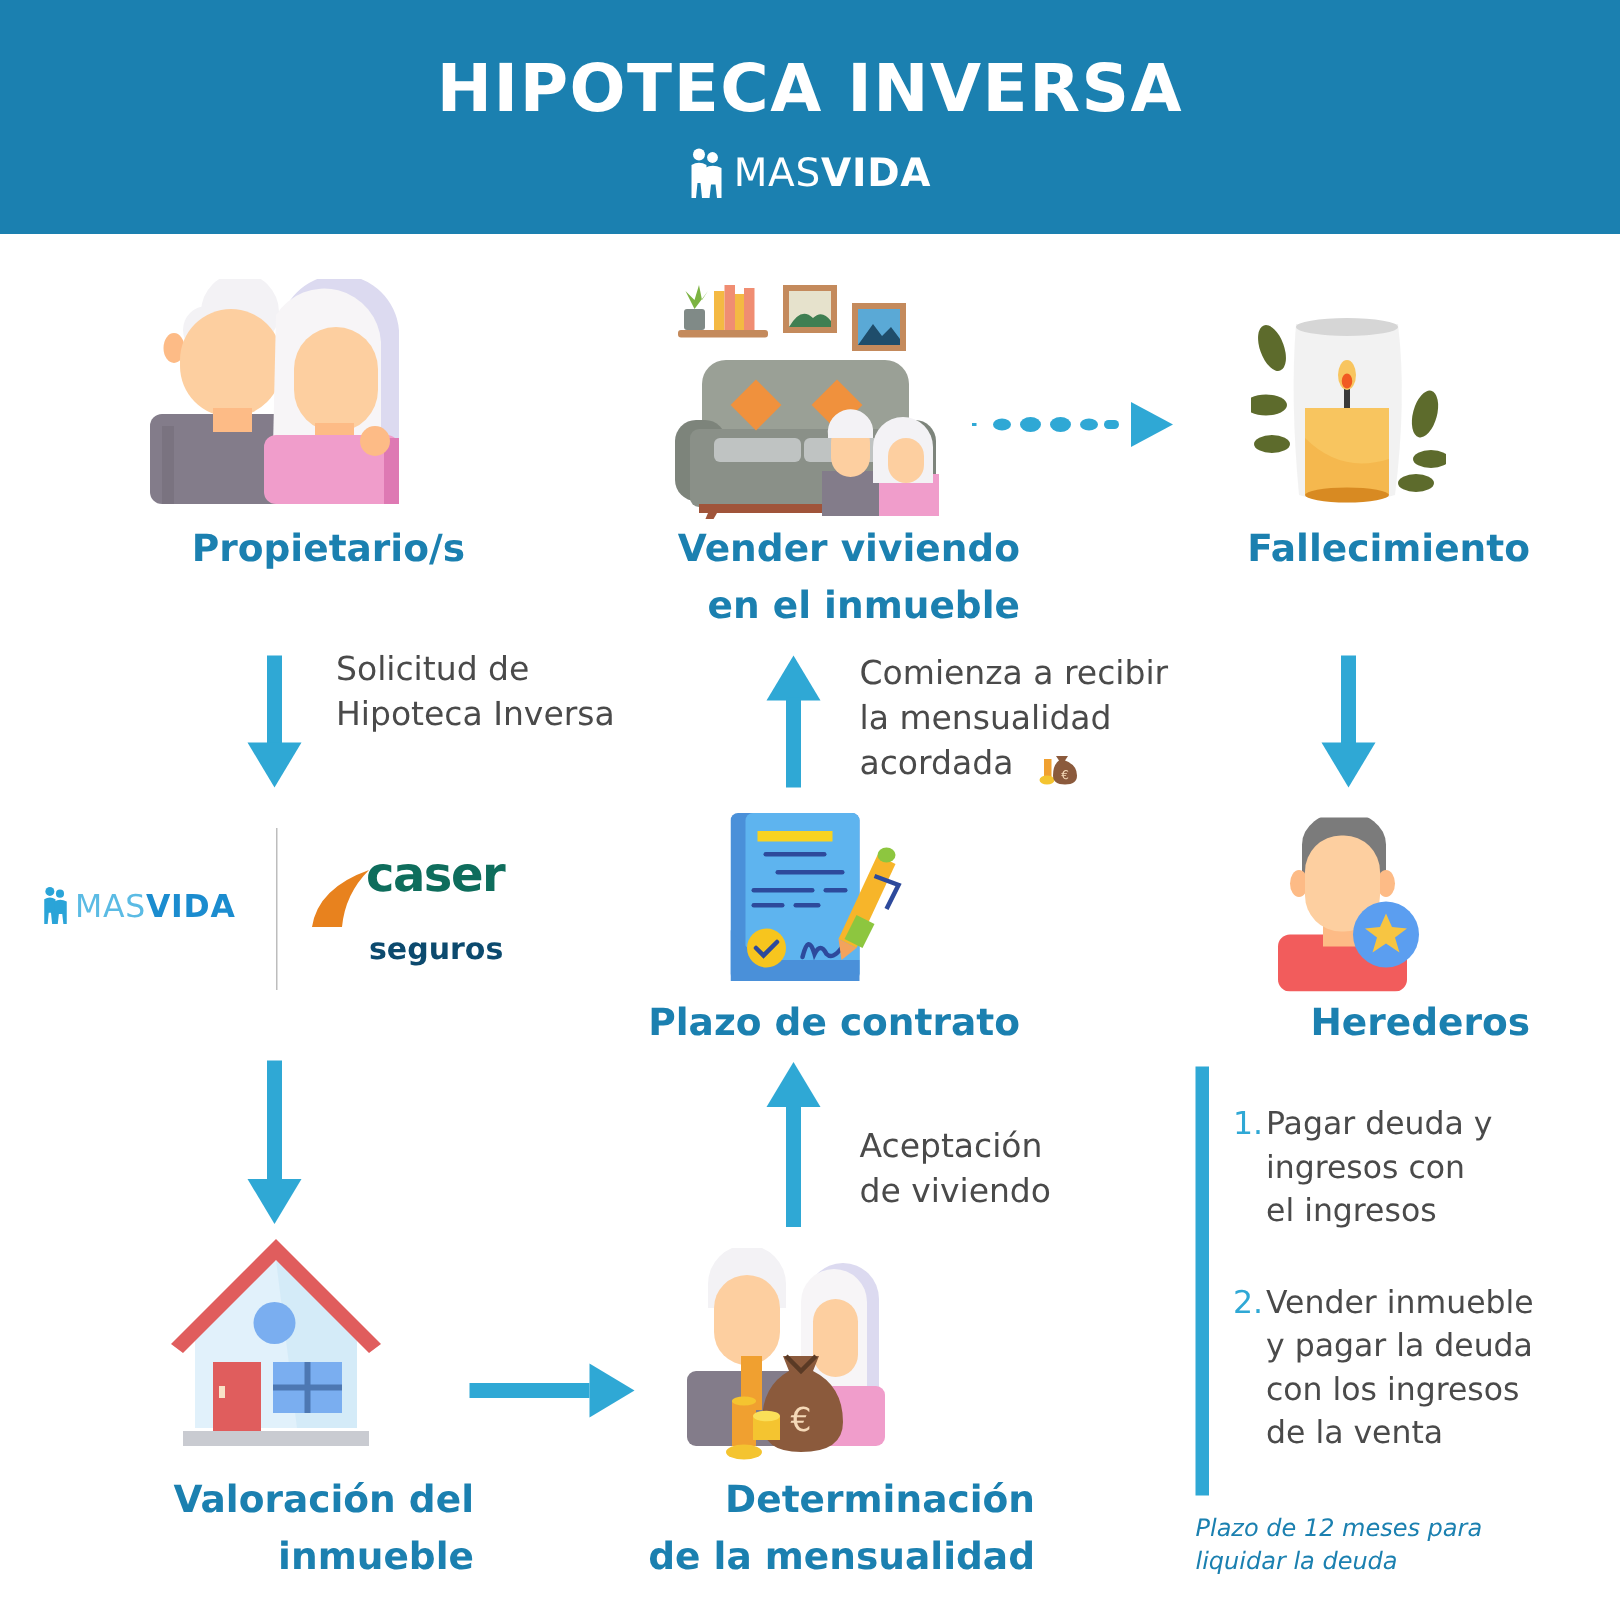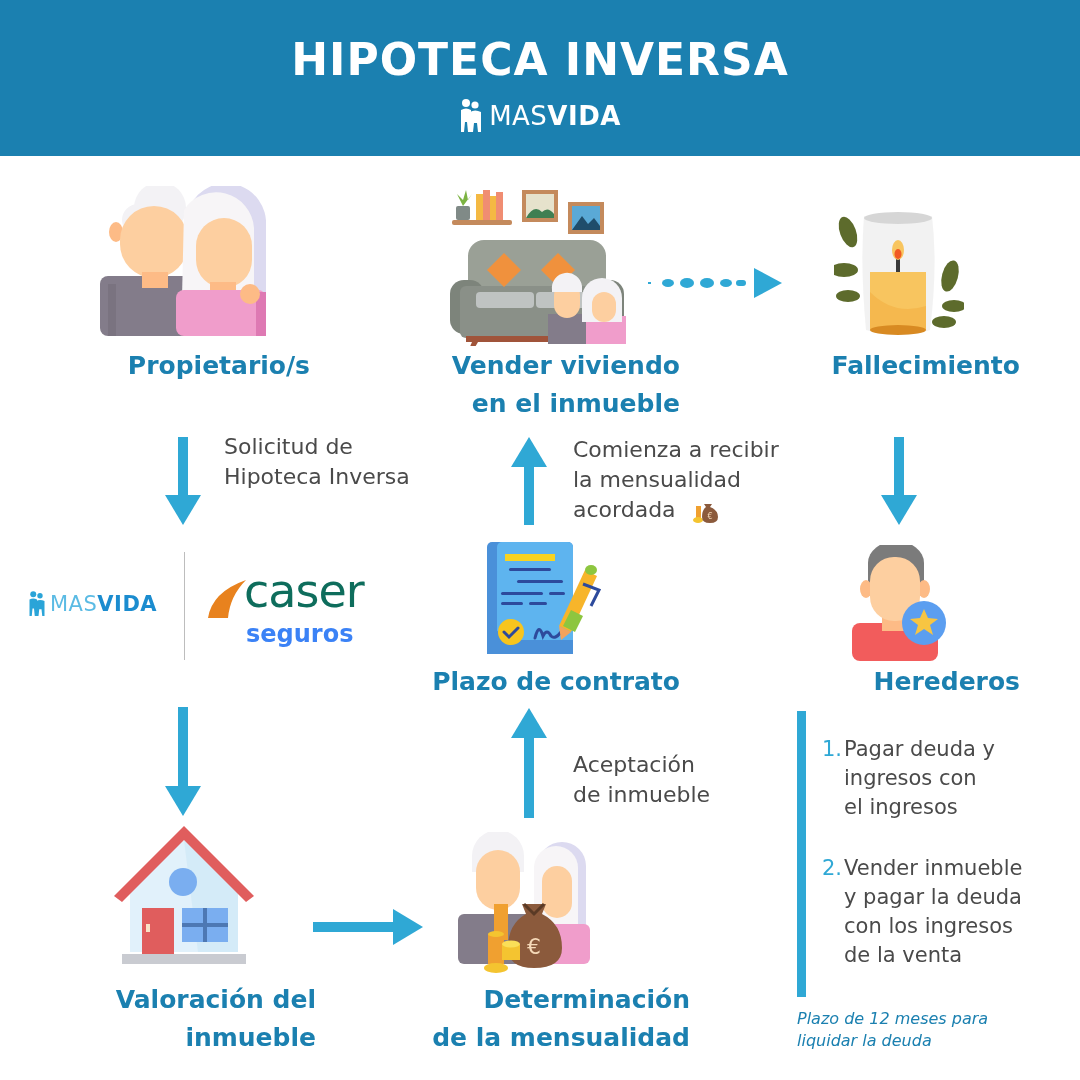--- a/index.html
+++ b/index.html
@@ -19,22 +19,22 @@
 
   .arrow-v { position: absolute; width: 10px; background: #2fa8d5; }
   .arrow-head-down { position: absolute; width: 0; height: 0; border-left: 18px solid transparent; border-right: 18px solid transparent; border-top: 30px solid #2fa8d5; }
   .arrow-head-up { position: absolute; width: 0; height: 0; border-left: 18px solid transparent; border-right: 18px solid transparent; border-bottom: 30px solid #2fa8d5; }
   .arrow-head-right { position: absolute; width: 0; height: 0; border-top: 18px solid transparent; border-bottom: 18px solid transparent; border-left: 30px solid #2fa8d5; }
 
   .logo-divider { position: absolute; left: 184px; top: 552px; width: 1px; height: 108px; background: #bdbdbd; }
   .masvida-logo { position: absolute; left: 28px; top: 590px; display: flex; align-items: center; gap: 4px; color: #2aa4d8; }
   .masvida-logo .brand-text { font-size: 21px; }
   .caser-logo { position: absolute; left: 206px; top: 570px; width: 160px; height: 80px; }
-  .caser-word { position: absolute; left: 38px; top: -6px; font-family: "DejaVu Sans", sans-serif; font-weight: 400; font-size: 46px; color: #0e6d5c; letter-spacing: -1px; }
-  .caser-sub { position: absolute; left: 40px; top: 50px; font-family: "DejaVu Sans", sans-serif; font-weight: 700; font-size: 24px; color: #3b82f6; }
+  .caser-word { position: absolute; left: 38px; top: -6px; font-family: "DejaVu Sans", sans-serif; font-weight: 700; font-size: 32px; color: #0e6d5c; letter-spacing: -1px; }
+  .caser-sub { position: absolute; left: 40px; top: 50px; font-family: "DejaVu Sans", sans-serif; font-weight: 700; font-size: 20px; color: #0c4a6e; }
 
   .heirs-bar { position: absolute; left: 797px; top: 711px; width: 9px; height: 286px; background: #2fa8d5; }
   .option { position: absolute; left: 822px; display: flex; font-family: "DejaVu Sans", sans-serif; font-size: 21px; line-height: 29px; color: #4a4a4a; }
   .option .num { color: #2fa8d5; width: 22px; flex-shrink: 0; }
   .deadline { position: absolute; left: 797px; top: 1008px; width: 260px; font-family: "DejaVu Sans", sans-serif; font-style: italic; color: #1b80b0; font-size: 16px; line-height: 22px; }
 </style>
 </head>
 <body>
 
 <div class="header">
@@ -211,21 +211,21 @@
 </svg>
 <div class="step-label" style="left:780px;top:663px;width:240px">Herederos</div>
 
 <div class="arrow-v" style="left:178px;top:707px;height:82px"></div>
 <div class="arrow-head-down" style="left:165px;top:786px"></div>
 
 <div class="arrow-head-up" style="left:511px;top:708px"></div>
 <div class="arrow-v" style="left:524px;top:736px;height:82px"></div>
 <div class="note" style="left:573px;top:750px;width:200px">
   <div>Aceptación</div>
-  <div>de inmueble</div>
+  <div>de viviendo</div>
 </div>
 
 <svg class="abs" style="left:114px;top:826px" width="140" height="140" viewBox="0 0 140 140">
   <path d="M16 62 L70 14 L124 62 L124 126 L16 126 Z" fill="#e1f1fb"></path>
   <path d="M70 14 L124 62 L124 126 L84 126 Z" fill="#cfe8f7" opacity="0.7"></path>
   <path d="M0 70 L70 0 L140 70 L132 76 L70 14 L8 76 Z" fill="#e05d5d"></path>
   <circle cx="69" cy="56" r="14" fill="#7aaef0"></circle>
   <rect x="28" y="82" width="32" height="46" fill="#e05d5d"></rect>
   <rect x="32" y="98" width="4" height="8" fill="#f9e2c7"></rect>
   <rect x="68" y="82" width="46" height="34" fill="#7aaef0"></rect>

